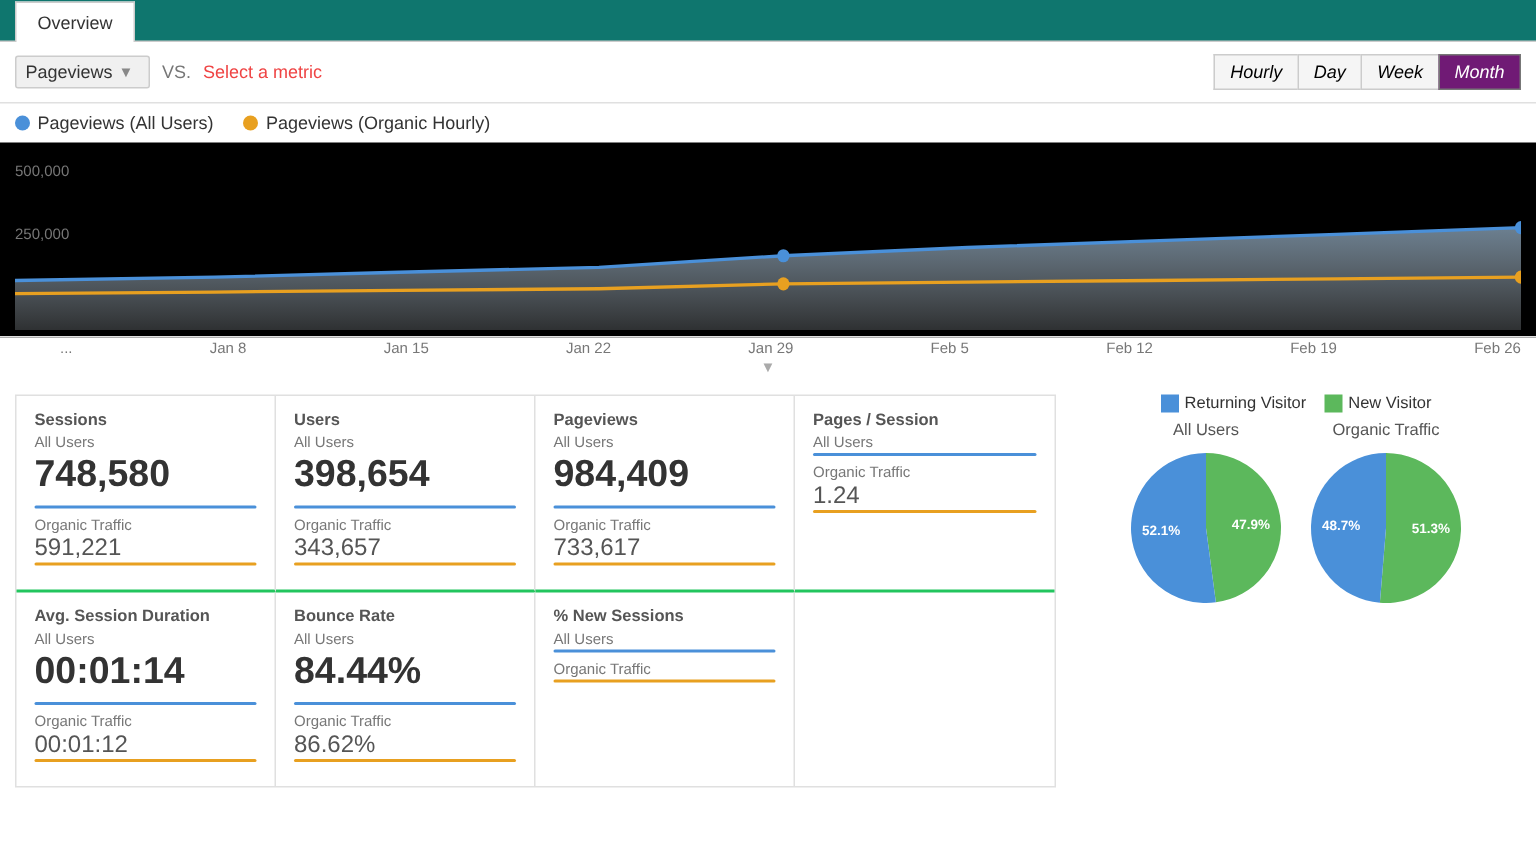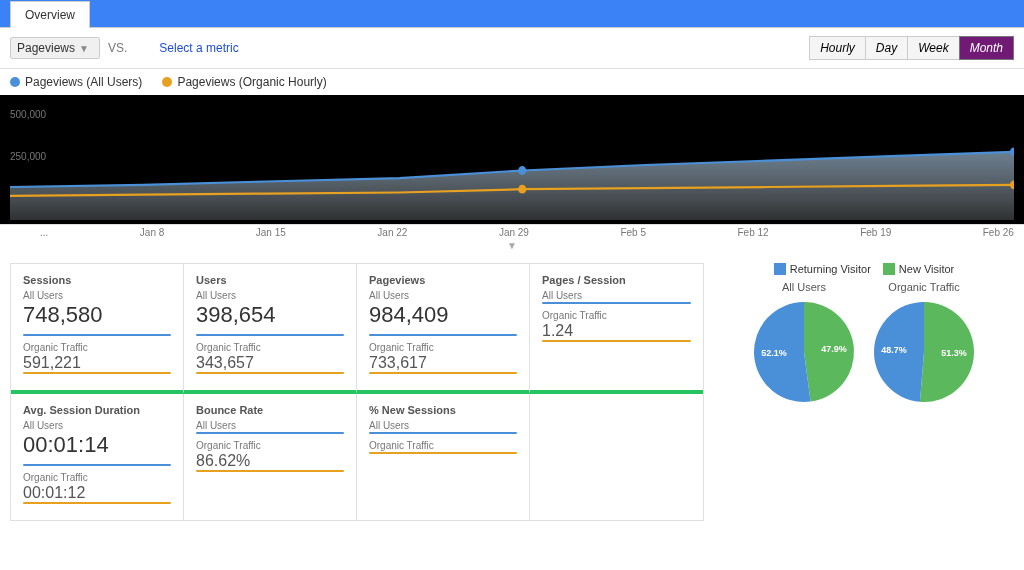--- a/index.html
+++ b/index.html
@@ -1,49 +1,49 @@
 <!DOCTYPE html>
 <html><head>
   <meta charset="utf-8">
   <style>
     * { box-sizing: border-box; margin: 0; padding: 0; }
     body { font-family: Arial, sans-serif; font-size: 12px; background: #fff; color: #333; overflow: hidden; }
 
-    .tab-bar { border-bottom: 1px solid #ccc; padding: 0 10px; background: #3b82f6; }
+    .tab-bar { border-bottom: 1px solid #ccc; padding: 0 10px; background: #0f766e; }
     .tab { display: inline-block; padding: 6px 14px; background: #fff; border: 1px solid #ccc; border-bottom: none; font-size: 12px; position: relative; top: 1px; }
 
     .toolbar { display: flex; align-items: center; padding: 8px 10px; border-bottom: 1px solid #e0e0e0; }
     .metric-dropdown { display: flex; align-items: center; background: #f0f0f0; border: 1px solid #ccc; border-radius: 2px; padding: 3px 6px; font-size: 12px; cursor: pointer; }
     .metric-dropdown span { margin-right: 4px; }
     .metric-dropdown .arrow { font-size: 10px; color: #888; }
     .vs-label { margin: 0 8px; color: #777; font-size: 12px; }
-    .select-metric { color: #1d4ed8; font-size: 12px; cursor: pointer; text-decoration: none; margin-left: 24px; }
+    .select-metric { color: #ef4444; font-size: 12px; cursor: pointer; text-decoration: none; }
     .time-buttons { margin-left: auto; display: flex; gap: 0; }
     .time-btn { padding: 4px 10px; border: 1px solid #ccc; background: #f5f5f5; font-size: 12px; cursor: pointer; border-right: none; font-style: italic; }
     .time-btn:last-child { border-right: 1px solid #ccc; }
     .time-btn.active { background: #701a75; color: #fff; border-color: #777; }
 
     .legend { display: flex; align-items: center; padding: 6px 10px; gap: 20px; }
     .legend-item { display: flex; align-items: center; gap: 5px; font-size: 12px; }
     .legend-dot { width: 10px; height: 10px; border-radius: 50%; }
 
     .chart-area { position: relative; height: 130px; padding: 0 10px; border-bottom: 1px solid #e0e0e0; overflow: hidden; background: #000000; }
     .chart-y-label { position: absolute; left: 10px; font-size: 10px; color: #777; }
     .chart-svg { width: 100%; height: 110px; margin-top: 15px; }
 
     .x-axis { display: flex; justify-content: space-between; padding: 2px 10px 0 40px; font-size: 10px; color: #777; }
 
     .main-content { display: flex; padding: 10px; gap: 10px; }
     .metrics-grid { flex: 1; display: grid; grid-template-columns: repeat(4, 1fr); gap: 0; border: 1px solid #e0e0e0; }
-    .metric-card { padding: 10px 12px; border-right: 1px solid #e0e0e0; border-bottom: 4px solid #22c55e; }
+    .metric-card { padding: 10px 12px; border-right: 1px solid #e0e0e0; border-bottom: 2px solid #22c55e; }
     .metric-card:nth-child(4n) { border-right: none; }
     .metric-card.last-row { border-bottom: none; }
     .metric-title { font-size: 11px; color: #555; margin-bottom: 4px; font-weight: bold; }
     .metric-subtitle { font-size: 10px; color: #777; margin-bottom: 1px; }
-    .metric-value { font-size: 22px; color: #333; font-weight: 400; margin-bottom: 6px; }
+    .metric-value { font-size: 25px; color: #333; font-weight: 700; margin-bottom: 6px; }
     .metric-bar { height: 2px; background: #4a90d9; margin-bottom: 6px; border-radius: 1px; }
     .metric-bar.orange { background: #e8a020; }
     .metric-subtitle2 { font-size: 10px; color: #777; margin-bottom: 1px; }
     .metric-value2 { font-size: 16px; color: #555; font-weight: 300; }
 
     .chart-section { width: 300px; }
     .pie-legend { display: flex; align-items: center; gap: 12px; justify-content: center; margin-bottom: 6px; font-size: 11px; }
     .pie-legend-item { display: flex; align-items: center; gap: 4px; }
     .pie-legend-box { width: 12px; height: 12px; }
     .pie-charts { display: flex; gap: 10px; justify-content: center; }
@@ -165,20 +165,21 @@
     <div class="metric-subtitle">All Users</div>
     <div class="metric-value">00:01:14</div>
     <div class="metric-bar"></div>
     <div class="metric-subtitle2">Organic Traffic</div>
     <div class="metric-value2">00:01:12</div>
     <div class="metric-bar orange"></div>
   </div>
       <div class="metric-card last-row">
     <div class="metric-title">Bounce Rate</div>
     <div class="metric-subtitle">All Users</div>
+    <div class="metric-value">84.44%</div>
     <div class="metric-bar"></div>
     <div class="metric-subtitle2">Organic Traffic</div>
     <div class="metric-value2">86.62%</div>
     <div class="metric-bar orange"></div>
   </div>
       <div class="metric-card last-row">
     <div class="metric-title">% New Sessions</div>
     <div class="metric-subtitle">All Users</div>
     <div class="metric-bar"></div>
     <div class="metric-subtitle2">Organic Traffic</div>

